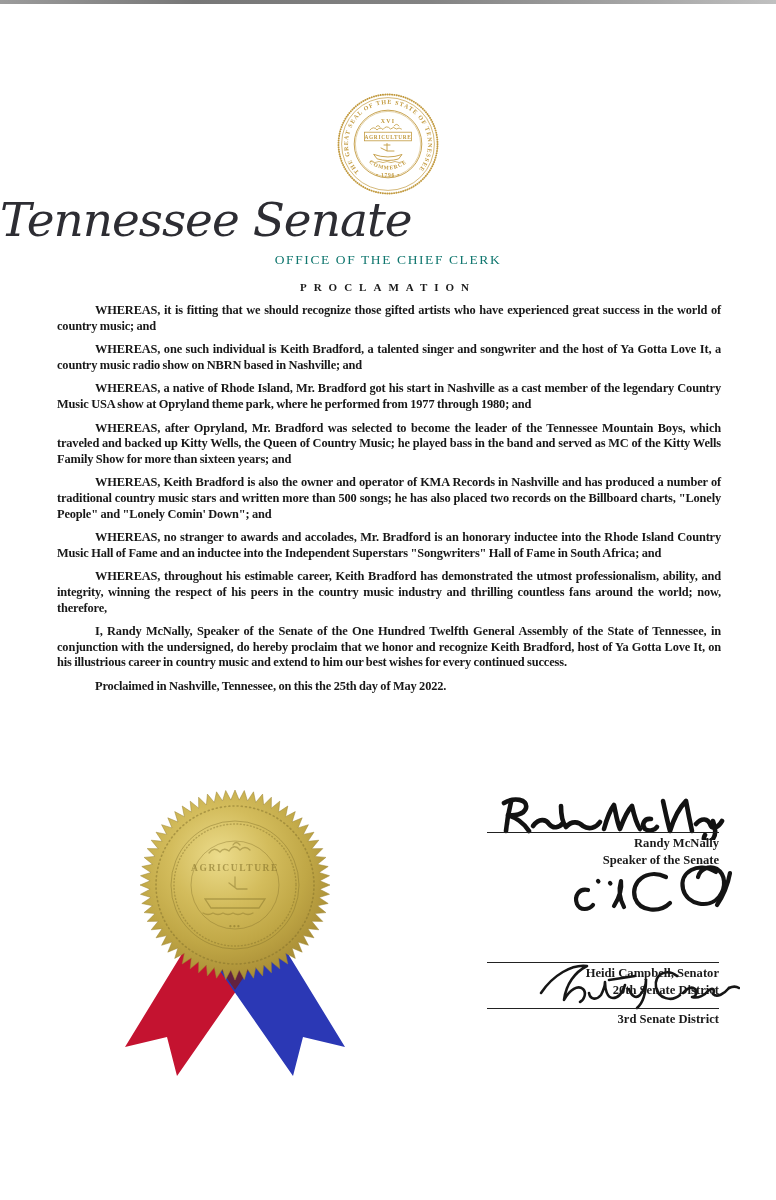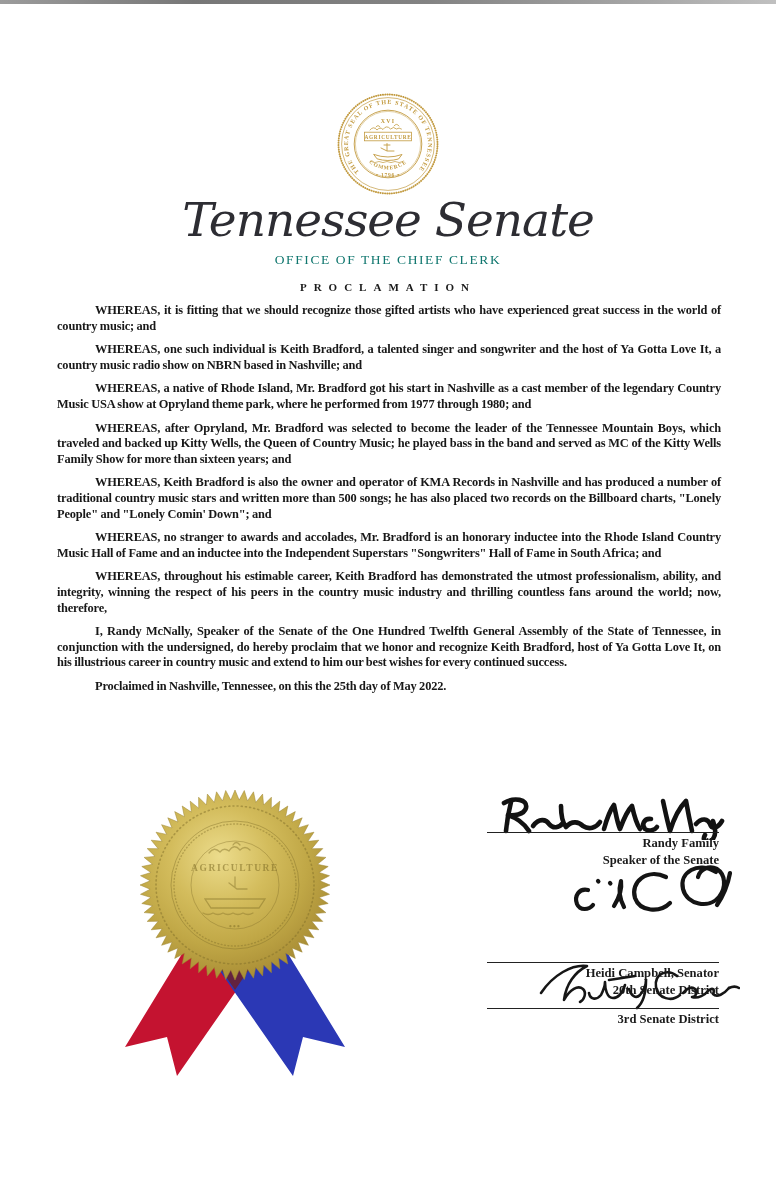--- a/index.html
+++ b/index.html
@@ -10,21 +10,21 @@
     font-family:"Liberation Serif", serif;
   }
   .scan-edge {
     position:absolute; top:0; left:0; width:776px; height:4px;
     background:linear-gradient(to right,#8a8a8a,#5f5f5f 25%,#6d6d6d 55%,#9a9a9a 85%,#b5b5b5);
     opacity:.85;
   }
   
   .state-seal { position:absolute; left:336px; top:92px; width:104px; height:104px; }
   .title {
-    position:absolute; left:0; top:192px; width:776px; text-align:center;
+    position:absolute; left:0; top:192px; width:776px; text-align:left;
     font-family:"DejaVu Serif", serif; font-style:italic; font-weight:normal;
     font-size:47px; color:#2d2d33; letter-spacing:-1px;
   }
   .subtitle {
     position:absolute; left:0; top:252px; width:776px; text-align:center;
     font-family:"Liberation Serif", serif; font-size:13.5px; color:#0f766e;
     letter-spacing:1.6px;
   }
   .doc-type {
     position:absolute; left:0; top:281px; width:776px; text-align:center;
@@ -109,21 +109,21 @@
       <path d="M109 39 C112 28 116 19 119 15 C121 24 122 32 125 39 C129 28 133 20 137 16 C139 25 141 33 145 39"></path>
       <path d="M156 29 C149 28 146 35 150 39 C154 42 160 40 162 37"></path>
       <path d="M168 11 C170 20 172 30 175 41 C179 28 185 17 191 11 C193 22 195 32 197 41"></path>
       <path d="M201 34 C207 27 213 29 215 34 C217 40 223 38 227 31"></path>
       <path d="M218 31 C221 39 222 46 216 51 C211 54 207 50 210 45"></path>
     </g>
   </svg>
   <div class="sig-block" style="top:832px;">
     <div class="sig-line"></div>
     <div class="sig-labels">
-      <div>Randy Family</div>
+      <div>Randy McNally</div>
       <div>Speaker of the Senate</div>
     </div>
   </div>
 
   <svg class="sig-script" style="left:540px; top:860px;" width="195" height="62" viewBox="0 0 195 62">
     <g fill="none" stroke="#141414" stroke-width="4.2" stroke-linecap="round" stroke-linejoin="round">
       <path d="M48 30 C39 28 34 36 37 44 C40 51 49 50 53 45"></path>
       <path d="M58 21 l0.4 0.4 M70 23 l0.4 0.4"></path>
       <path d="M74 46 C79 38 82 28 81 21 C79 28 79 38 84 47"></path>
       <path d="M126 17 C107 8 90 22 95 38 C100 52 120 53 130 43"></path>

